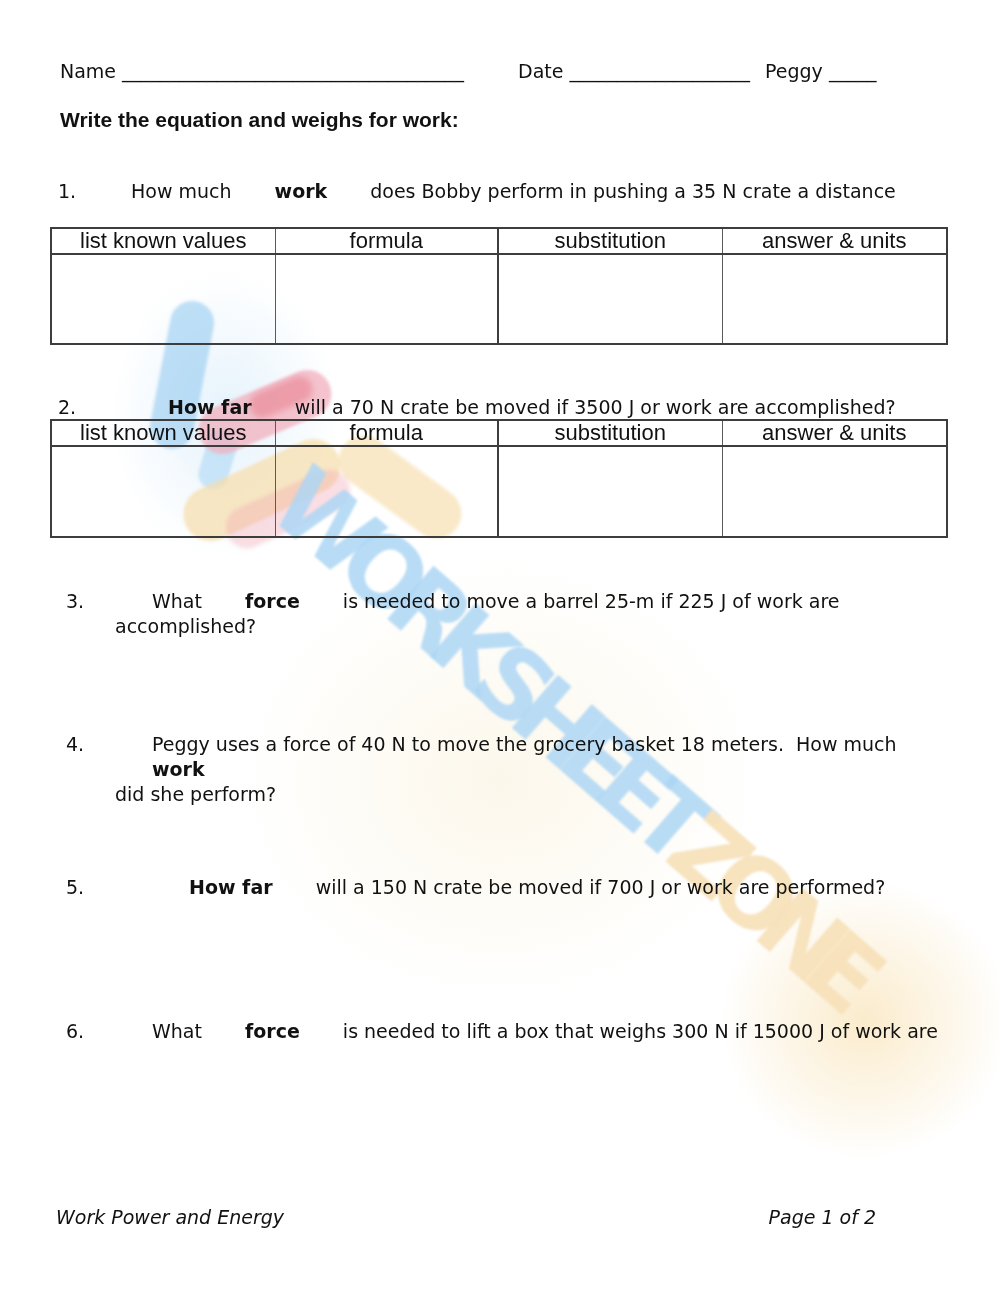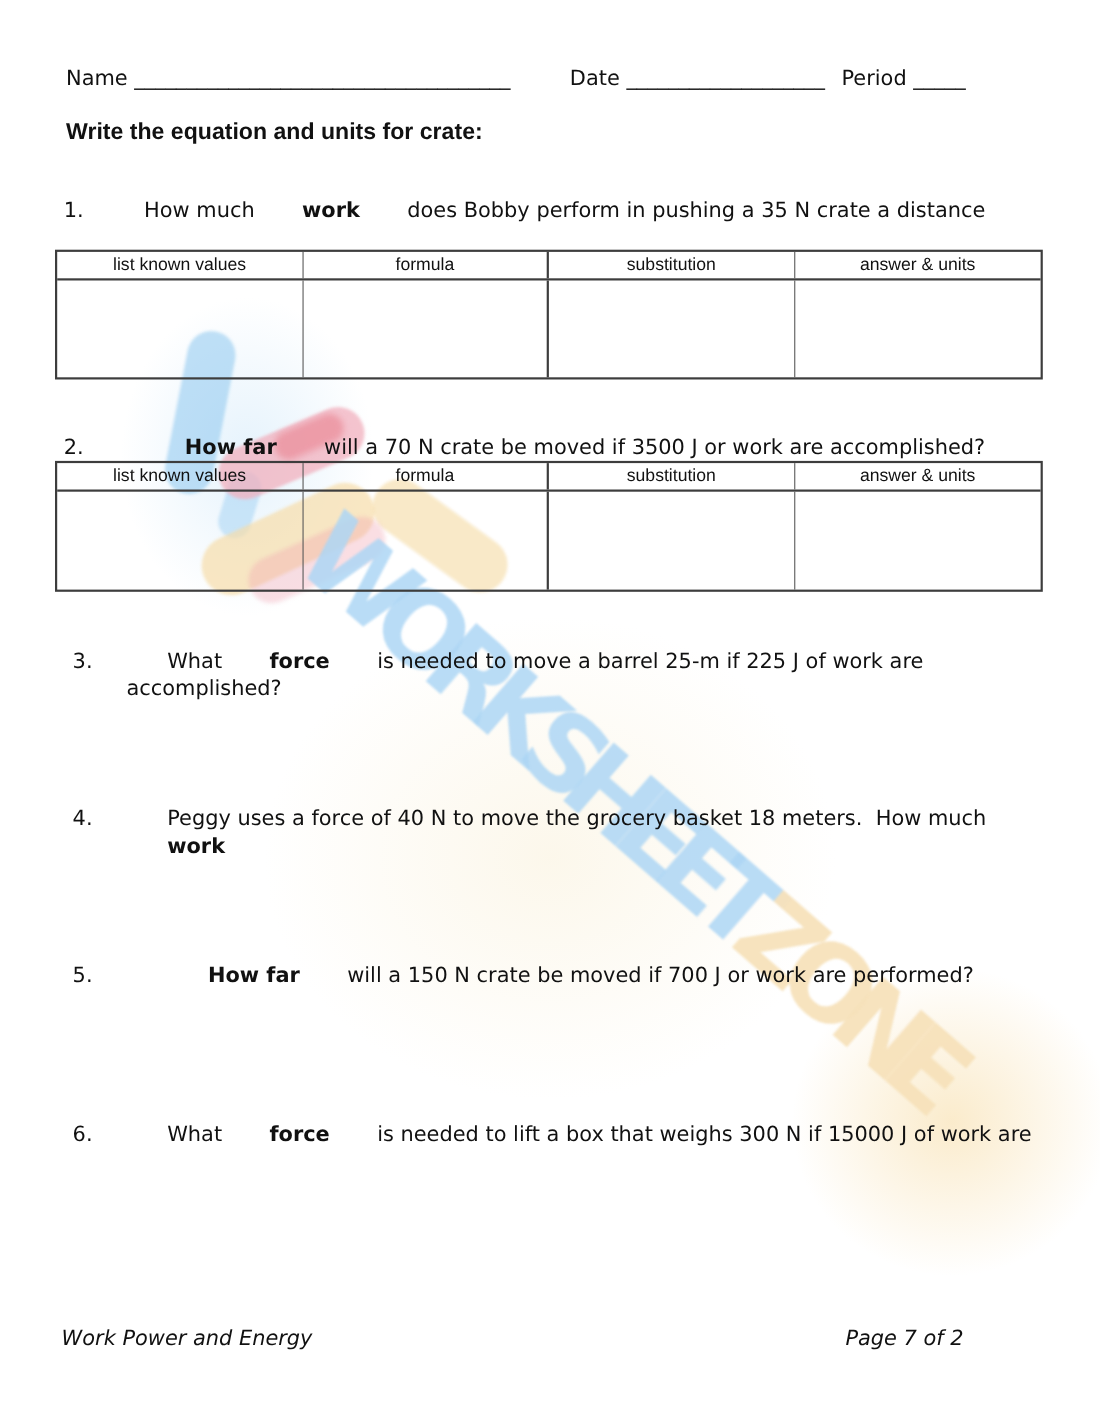--- a/index.html
+++ b/index.html
@@ -30,21 +30,21 @@
   .q36 .qnum{width:49px;flex:none;}
   .qtext{width:848px;}
   .qtext span,.qtext b{white-space:pre-wrap;margin-left:37px;}
   
   .wtable{position:absolute;left:50px;width:898px;border:2px solid #3d3d3d;box-sizing:border-box;
           display:flex;flex-direction:column;background:transparent;}
   .wt-head{display:flex;height:24px;border-bottom:2px solid #3d3d3d;flex:none;}
   .wt-body{display:flex;flex:1;}
   .wt-cell,.wt-hcell{width:25%;box-sizing:border-box;}
   .wt-hcell{display:flex;align-items:center;justify-content:center;
-            font-family:"Liberation Sans","DejaVu Sans",sans-serif;font-size:16px;}
+            font-family:"Liberation Sans","DejaVu Sans",sans-serif;font-size:22px;}
   .b1{border-right:1px solid #5a5a5a;}
   .b2{border-right:2px solid #3d3d3d;}
   
   .footer{top:1206px;left:0;width:1000px;font-style:italic;font-size:19px;}
   .footer .fl{position:absolute;left:56px;}
   .footer .fr{position:absolute;right:124px;}
 </style>
 </head>
 <body>
 
@@ -76,24 +76,24 @@
     <div class="wm-text">
       <span class="wm-blue">WORKSHEET</span><span class="wm-orange">ZONE</span>
     </div>
   </div>
 
   <div class="content">
 
     <div class="abs topline wide">
       <span class="abs" style="left:0;"><span class="lbl">Name</span> <span class="blank">____________________________________</span></span>
       <span class="abs" style="left:458px;"><span class="lbl">Date</span> <span class="blank">___________________</span></span>
-      <span class="abs" style="left:705px;"><span class="lbl">Period</span> <span class="blank">_____</span></span>
+      <span class="abs" style="left:705px;"><span class="lbl">Peggy</span> <span class="blank">_____</span></span>
     </div>
 
-    <div class="abs instruction narrow">Write the equation and units for crate:</div>
+    <div class="abs instruction narrow">Write the equation and weighs for work:</div>
 
     <div class="abs question q12" style="left:58px;top:180px;">
       <span class="qnum">1.</span>
       <div class="qtext">
         <span>How much </span><b>work</b><span> does Bobby perform in pushing a 35 N crate a distance</span>
       </div>
     </div>
 
     <div class="wtable" style="top:227px;height:118px;">
       <div class="wt-head">
@@ -138,37 +138,38 @@
       <div class="qtext">
         <span>What </span><b>force</b><span> is needed to move a barrel 25-m if 225 J of work are accomplished?</span>
         <div></div>
       </div>
     </div>
 
     <div class="abs question q36" style="left:66px;top:732px;">
       <span class="qnum">4.</span>
       <div class="qtext">
         <span>Peggy uses a force of 40 N to move the grocery basket 18 meters.  How much </span><b>work</b><span></span>
+        <div>did she perform?</div>
       </div>
     </div>
 
     <div class="abs question q36" style="left:66px;top:875px;">
       <span class="qnum">5.</span>
       <div class="qtext">
         <span></span><b>How far</b><span> will a 150 N crate be moved if 700 J or work are performed?</span>
         <div></div>
       </div>
     </div>
 
     <div class="abs question q36" style="left:66px;top:1019px;">
       <span class="qnum">6.</span>
       <div class="qtext">
         <span>What </span><b>force</b><span> is needed to lift a box that weighs 300 N if 15000 J of work are</span>
       </div>
     </div>
 
     <div class="abs footer wide">
       <span class="fl">Work Power and Energy</span>
-      <span class="fr">Page 7 of 2</span>
+      <span class="fr">Page 1 of 2</span>
     </div>
 
   </div>
 </div>
 
 </body></html>

